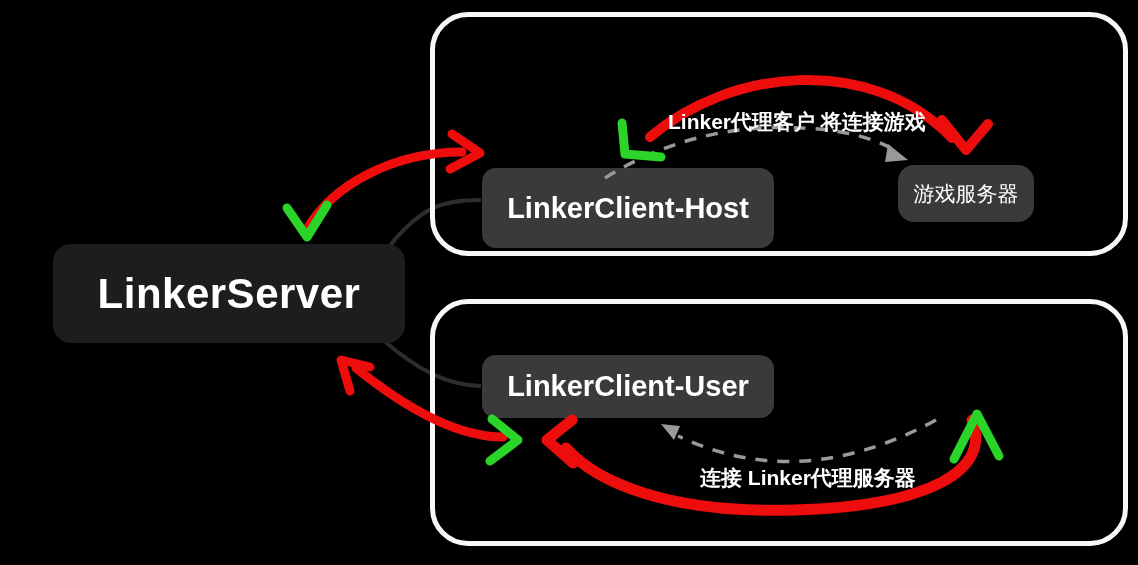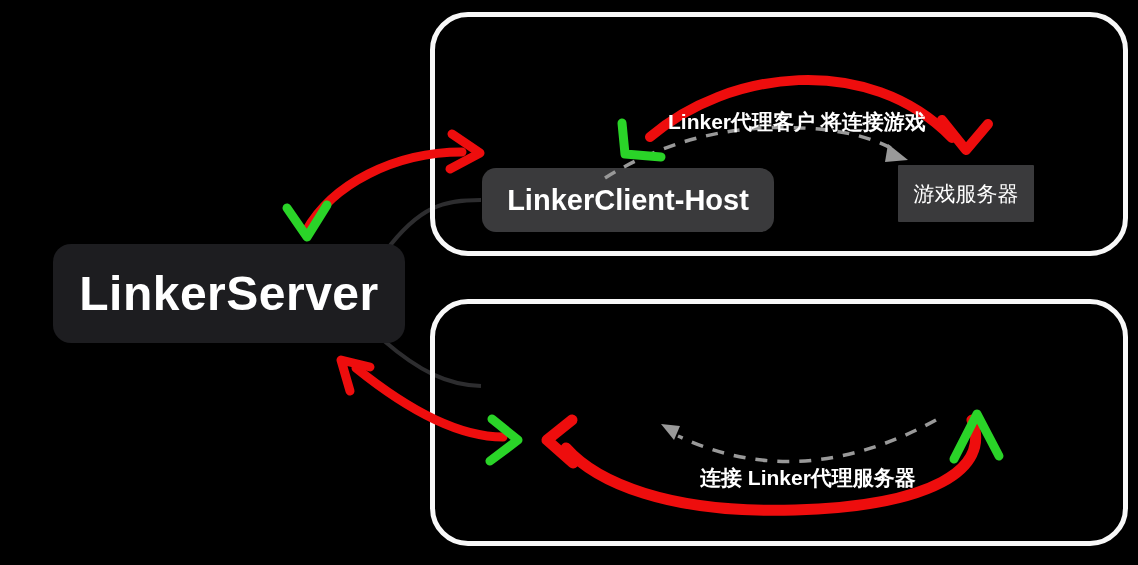--- a/index.html
+++ b/index.html
@@ -17,32 +17,32 @@
     position:absolute;z-index:2;
     display:flex;align-items:center;justify-content:center;
     color:var(--text,#fff);
     box-sizing:border-box;
     white-space:nowrap;
   }
   .node-server{
     left:53px;top:244px;width:352px;height:99px;
     background:var(--server-box-fill,#1d1d20);
     border-radius:18px;
-    font-size:48px;font-weight:700;letter-spacing:.5px;
+    font-size:42px;font-weight:700;letter-spacing:.5px;
   }
   .node-client{
     background:var(--node-box-fill,#3a3a3c);
     border-radius:14px;
     font-size:29px;font-weight:700;
   }
-  .node-client-host{left:482px;top:168px;width:292px;height:64px;}
+  .node-client-host{left:482px;top:168px;width:292px;height:80px;}
   .node-client-user{left:482px;top:355px;width:292px;height:63px;}
   .node-game{
     background:var(--node-box-fill,#3a3a3c);
-    border-radius:1px;
+    border-radius:16px;
     font-size:21px;font-weight:400;
   }
   .node-game-server{left:898px;top:165px;width:136px;height:57px;}
   .node-game-client{left:907px;top:360px;width:138px;height:57px;}
   .group{
     position:absolute;z-index:2;
     border:5px solid var(--container-border,#f8f8f8);
     border-radius:38px;
     background:transparent;
     box-sizing:border-box;
@@ -72,20 +72,21 @@
     <path class="connector" d="M 385 252 C 420 205, 445 200, 481 200"></path>
     <path class="connector" d="M 383 340 C 420 372, 448 385, 481 386"></path>
   </svg>
 
   <div class="group group-top"></div>
   <div class="group group-bottom"></div>
 
   <div class="node node-server">LinkerServer</div>
   <div class="node node-client node-client-host">LinkerClient-Host</div>
   <div class="node node-game node-game-server">游戏服务器</div>
+  <div class="node node-client node-client-user">LinkerClient-User</div>
 
   <svg class="layer over" viewBox="0 0 1138 565">
 
     <path class="dashed-arrow" d="M 605 178 C 650 150, 700 132, 760 128 C 830 125, 872 136, 898 152"></path>
     <polygon class="dashed-head" points="908,160 888,144 885,162"></polygon>
     <path class="dashed-arrow" d="M 936 420 Q 800 494, 678 436"></path>
     <polygon class="dashed-head" points="661,424 680,426 674,440"></polygon>
 
     <path class="red-arrow" style="stroke-width:9" d="M 306 231 C 332 184, 395 152, 462 152"></path>
     <path class="red-arrow" style="stroke-width:9" d="M 452 134 L 480 153 L 450 169"></path>

